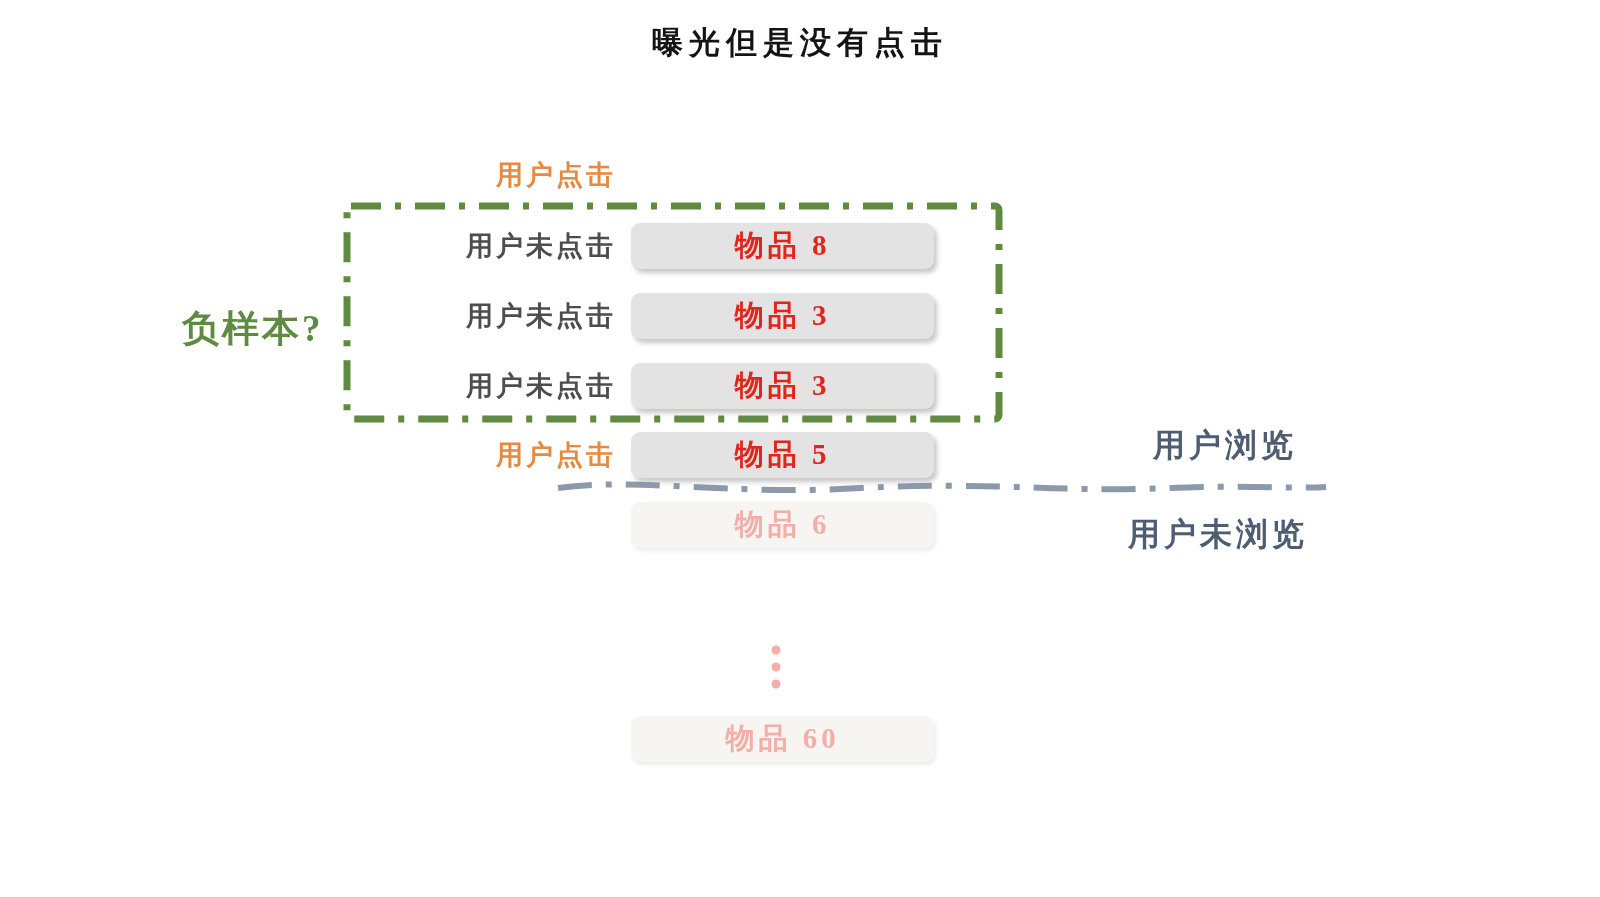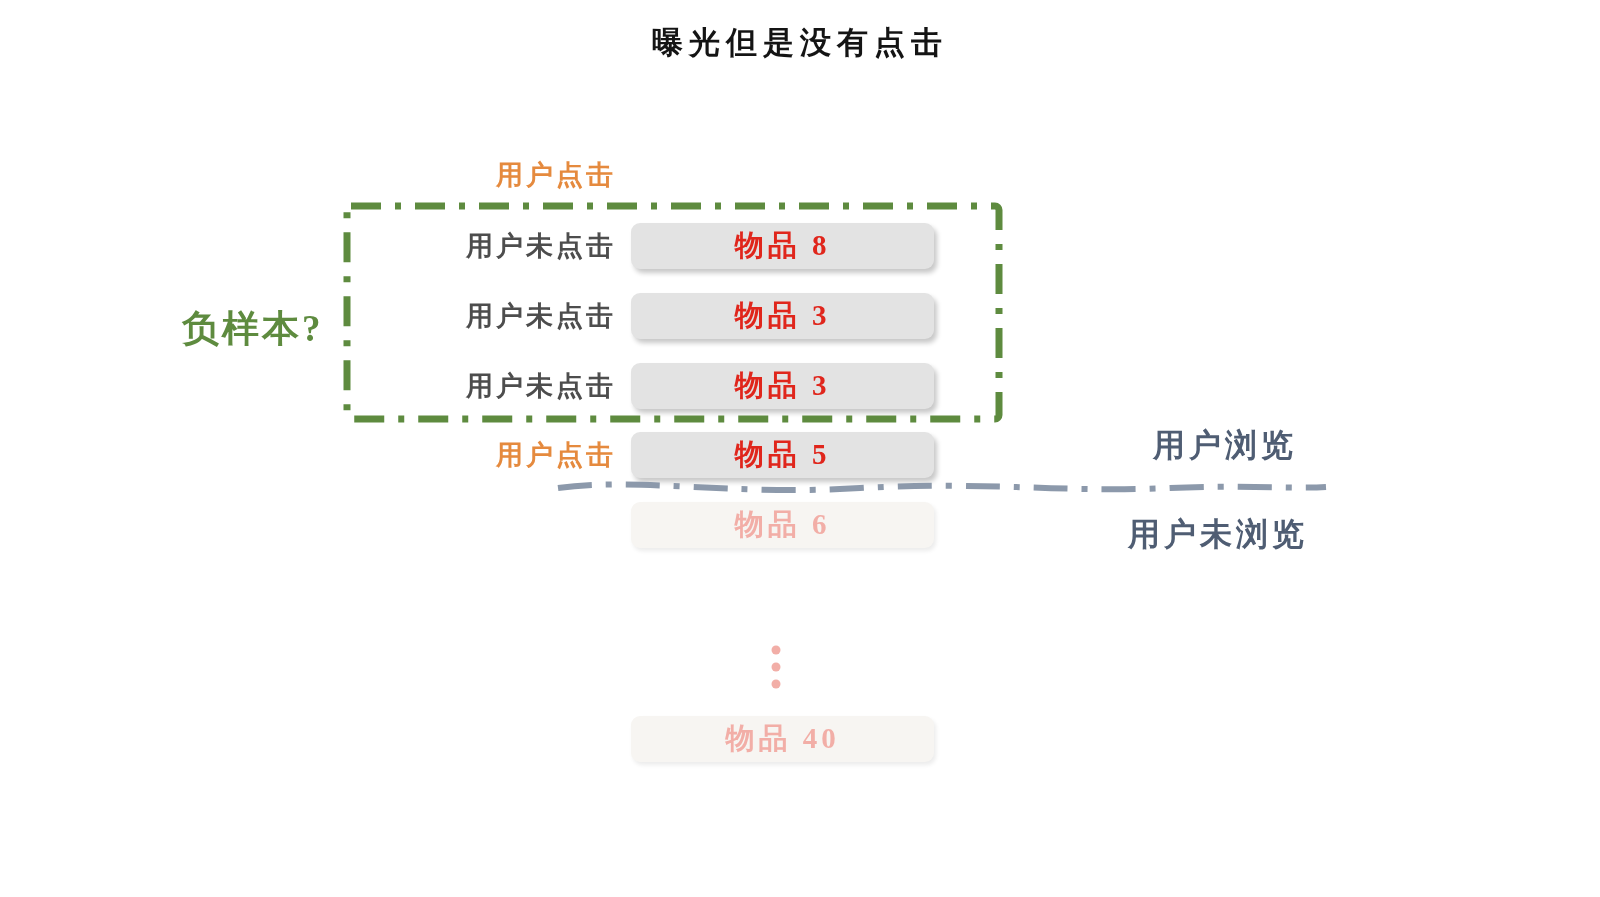--- a/index.html
+++ b/index.html
@@ -118,21 +118,21 @@
 
   <div class="row" style="top:502px">
     <div class="item-box faded">
       <span class="item-text">物品 6</span>
     </div>
   </div>
 
 
   <div class="row" style="top:716px">
     <div class="item-box faded">
-      <span class="item-text">物品 40</span>
+      <span class="item-text">物品 60</span>
     </div>
   </div>
 
   <div class="neg-label">负样本?</div>
 
   <div class="browse-label browse-yes">用户浏览</div>
   <div class="browse-label browse-no">用户未浏览</div>
 
   <svg class="overlay" viewBox="0 0 1600 897">
     <rect class="green-outline" x="347" y="206" width="652" height="213" rx="4"></rect>

